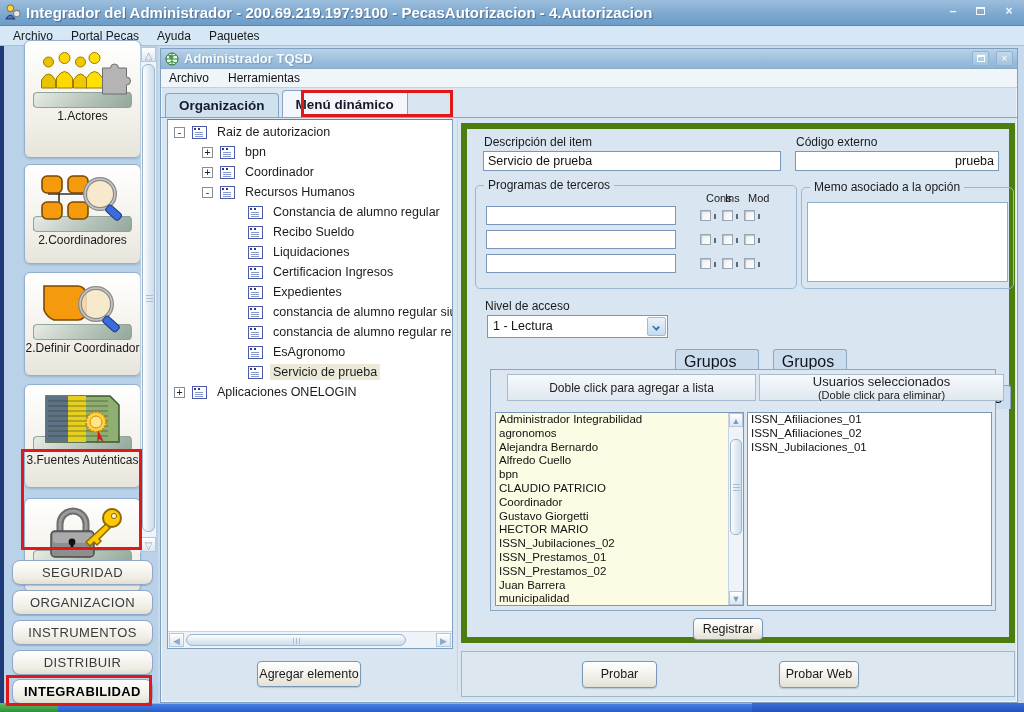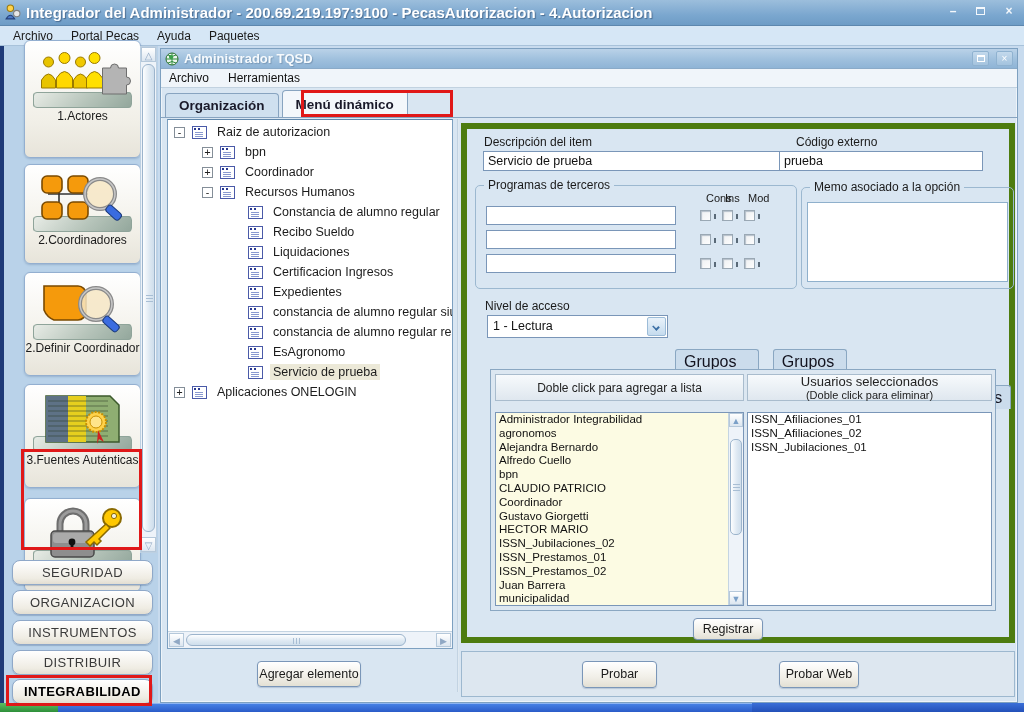--- a/index.html
+++ b/index.html
@@ -129,21 +129,21 @@
   .combo .cbtn i { position:absolute; left:5px; top:6px; width:6px; height:6px; border-right:2px solid #3a6ea5;
     border-bottom:2px solid #3a6ea5; transform:rotate(45deg) scaleY(.8); }
 
   
   .subtabs { position:absolute; left:23px; top:220px; display:flex; align-items:flex-end; }
   .stab { border:1px solid #8aa7c2; border-bottom:none; border-radius:3px 3px 0 0; font-size:16px; color:#13131f;
     padding:3px 8px 2px; background:#cbdcec; margin-right:14px; }
   .stab.active { background:#f4f8fb; padding-bottom:4px; }
   .listpanel { position:absolute; left:23px; top:240px; width:506px; height:242px; border:1px solid #8aa7c2; background:#dce7f1; }
   .lhead { position:absolute; top:4px; height:27px; background:linear-gradient(#f7fafc,#dfe7ef); border:1px solid #a9bccd;
-    color:#222; display:flex; flex-direction:column; align-items:center; justify-content:center; }
+    color:#222; display:flex; flex-direction:column; align-items:center; justify-content:center;margin-left:12px; }
   .lhead.left { left:4px; width:249px; font-size:12px; }
   .lhead.right { left:256px; width:245px; }
   .lhead .h1 { font-size:13px; }
   .lhead .h2 { font-size:11px; }
   .listbox { position:absolute; top:42px; height:194px; border:1px solid #7a96b8; font-size:11.5px; color:#111; overflow:hidden; }
   .listbox.avail { left:4px; width:249px; background:#fcfbe3; }
   .listbox.chosen { left:256px; width:245px; background:#fff; }
   .li { height:13.8px; line-height:13.8px; padding-left:3px; white-space:nowrap; }
   .vscroll { position:absolute; right:0; top:0; bottom:0; width:15px; background:#eef3f9; border-left:1px solid #c4d4e2; }
   .vscroll .arr { position:absolute; left:0; width:14px; height:14px; color:#7ba0c8; font-size:9px; text-align:center; line-height:14px;
@@ -399,21 +399,21 @@
     </div>
 
     <div class="xp-btn" style="left:96px; top:612px; width:104px; height:26px; line-height:24px;">Agregar elemento</div>
 
     <div class="vdivider"></div>
 
     <div class="rbox">
       <span class="flabel" style="left:17px; top:6px;">Descripción del item</span>
       <input class="tinput" style="left: 16px; top: 22px; width: 298px; height: 20px;" value="Servicio de prueba">
       <span class="flabel" style="left:329px; top:6px;">Código externo</span>
-      <input class="tinput" style="left: 312px; top: 22px; width: 204px; height: 20px;" value="prueba">
+      <input class="tinput" style="left: 328px; top: 22px; width: 204px; height: 20px; text-align: right;" value="prueba">
 
       <div class="grp" style="left:8px; top:56px; width:322px; height:104px;">
         <span class="legend">Programas de terceros</span>
         <input class="tinput" style="left: 10px; top: 20px; width: 190px; height: 19px;">
         <input class="tinput" style="left: 10px; top: 44px; width: 190px; height: 19px;">
         <input class="tinput" style="left: 10px; top: 68px; width: 190px; height: 19px;">
         <span class="cbhead" style="left:230px; top:6px;">Cons</span>
         <span class="cbhead" style="left:249px; top:6px;">Ins</span>
         <span class="cbhead" style="left:272px; top:6px;">Mod</span>
 

